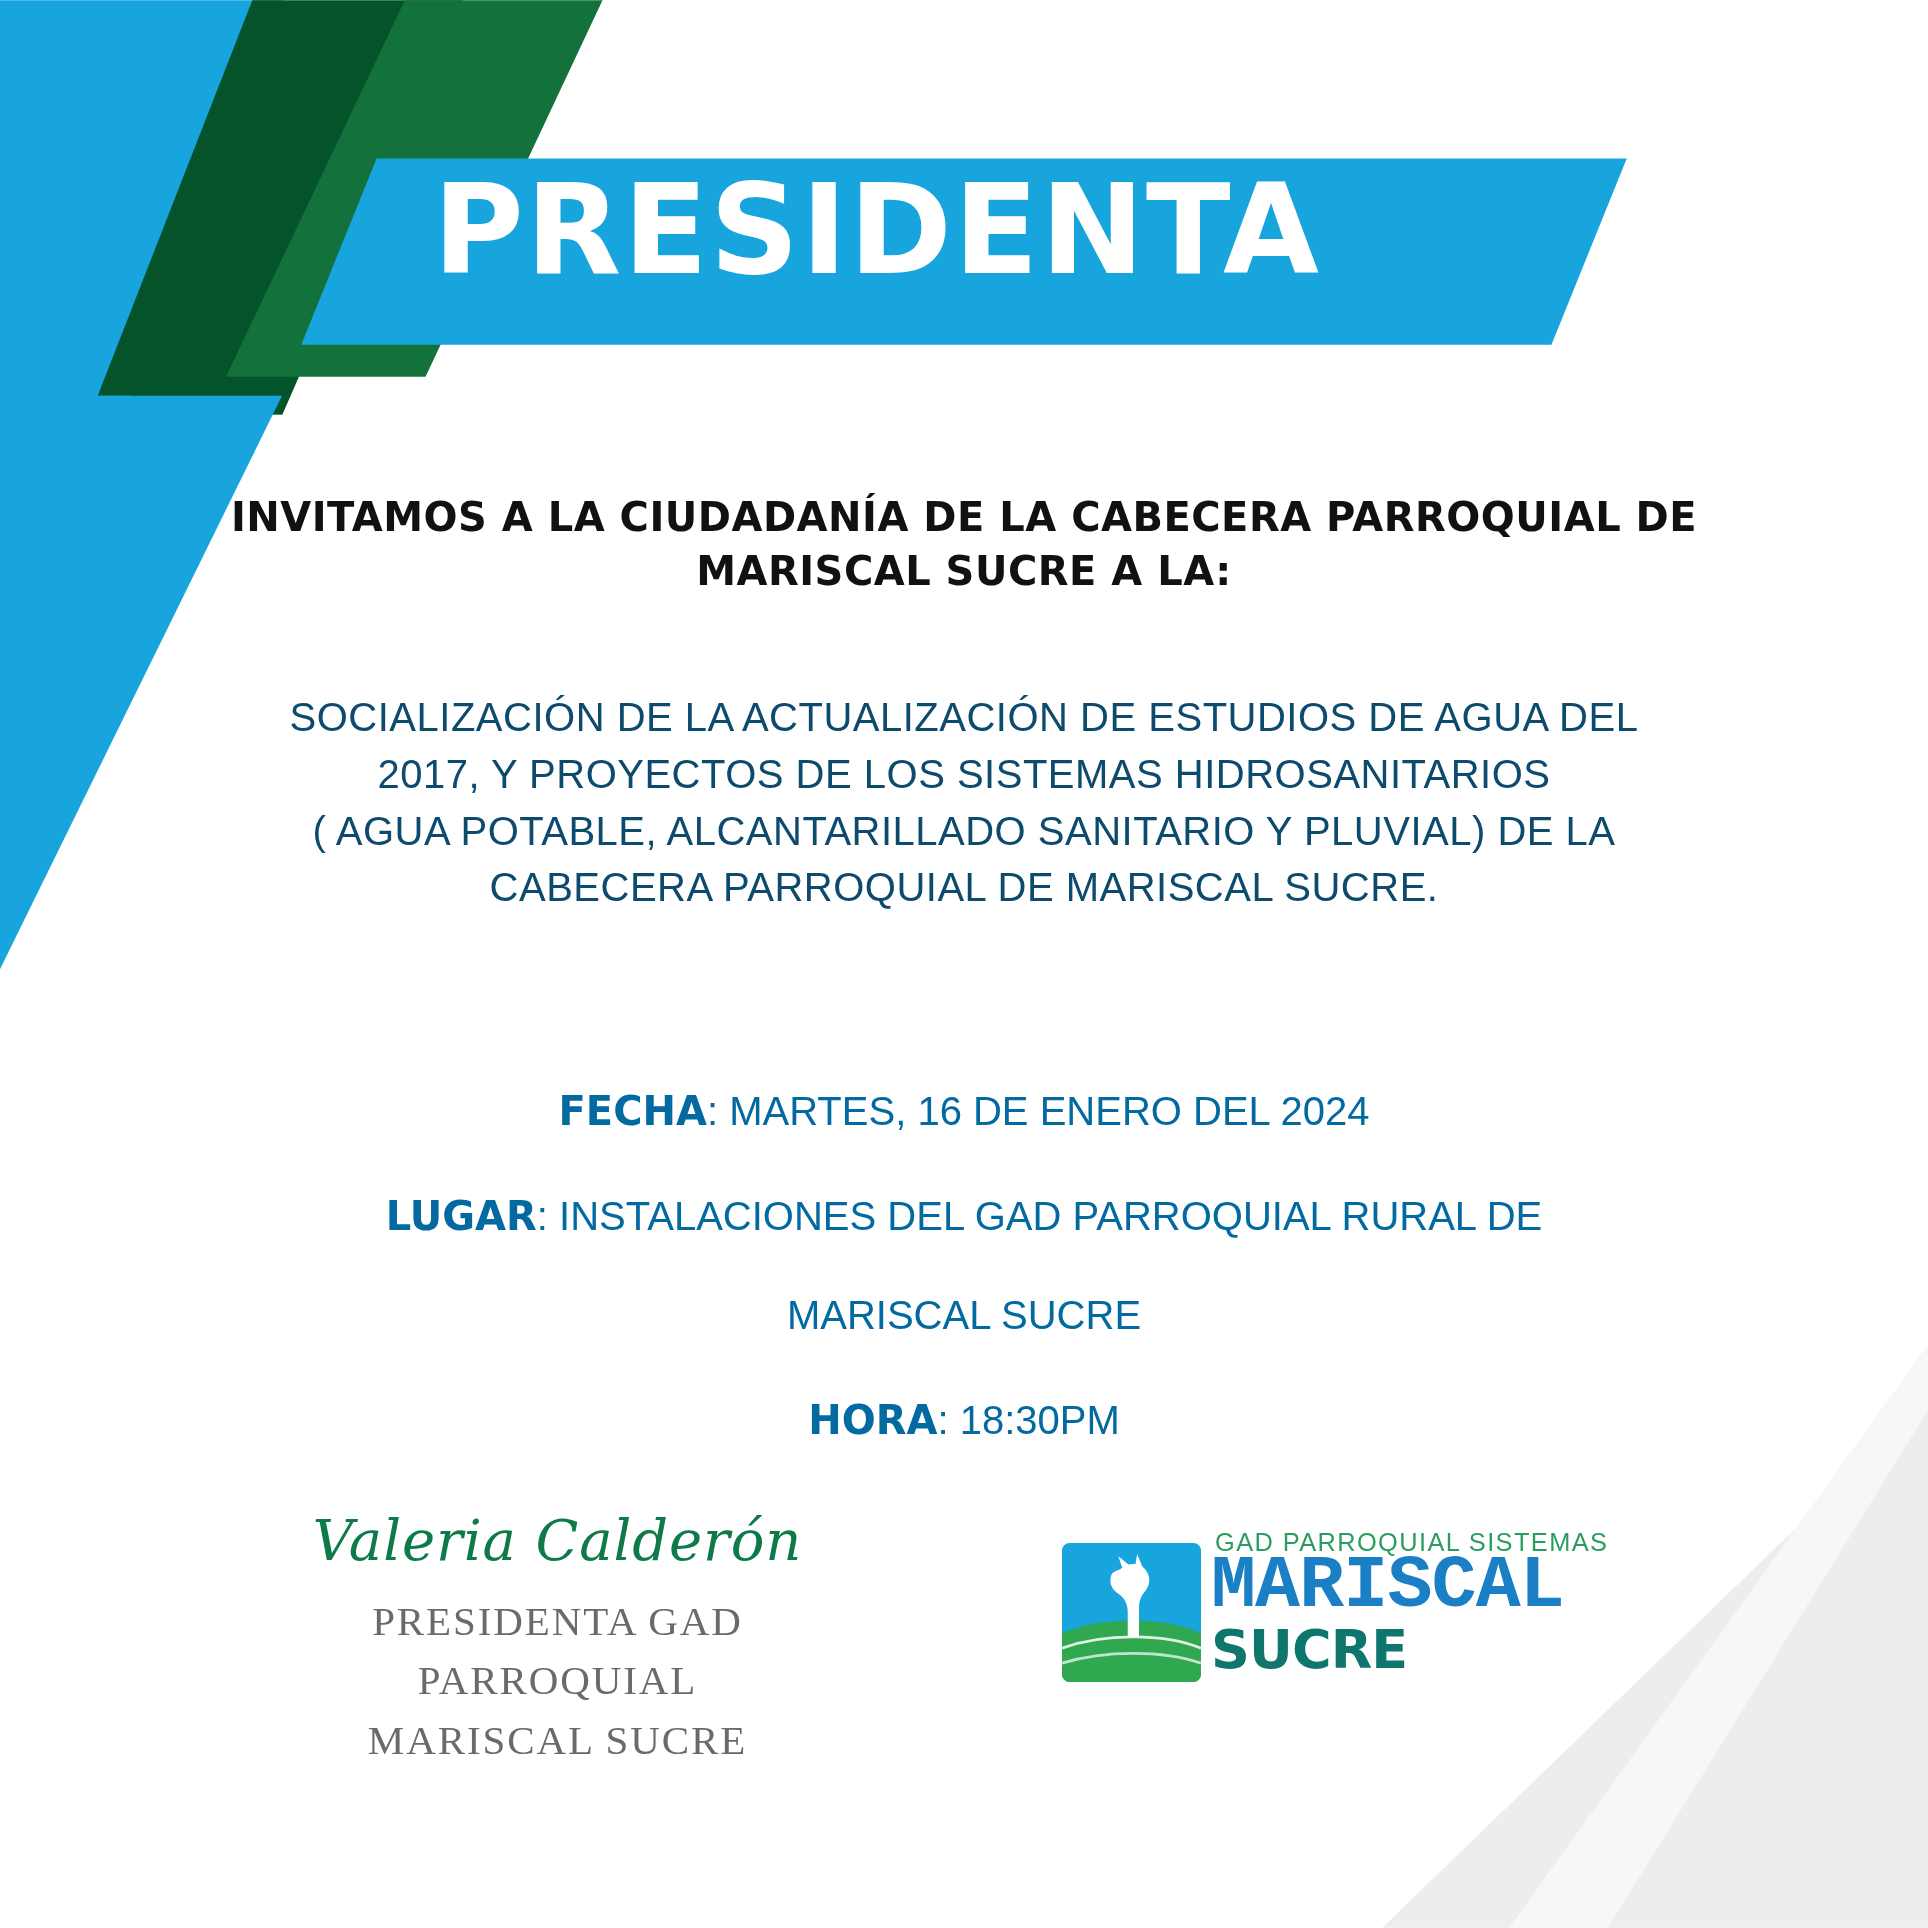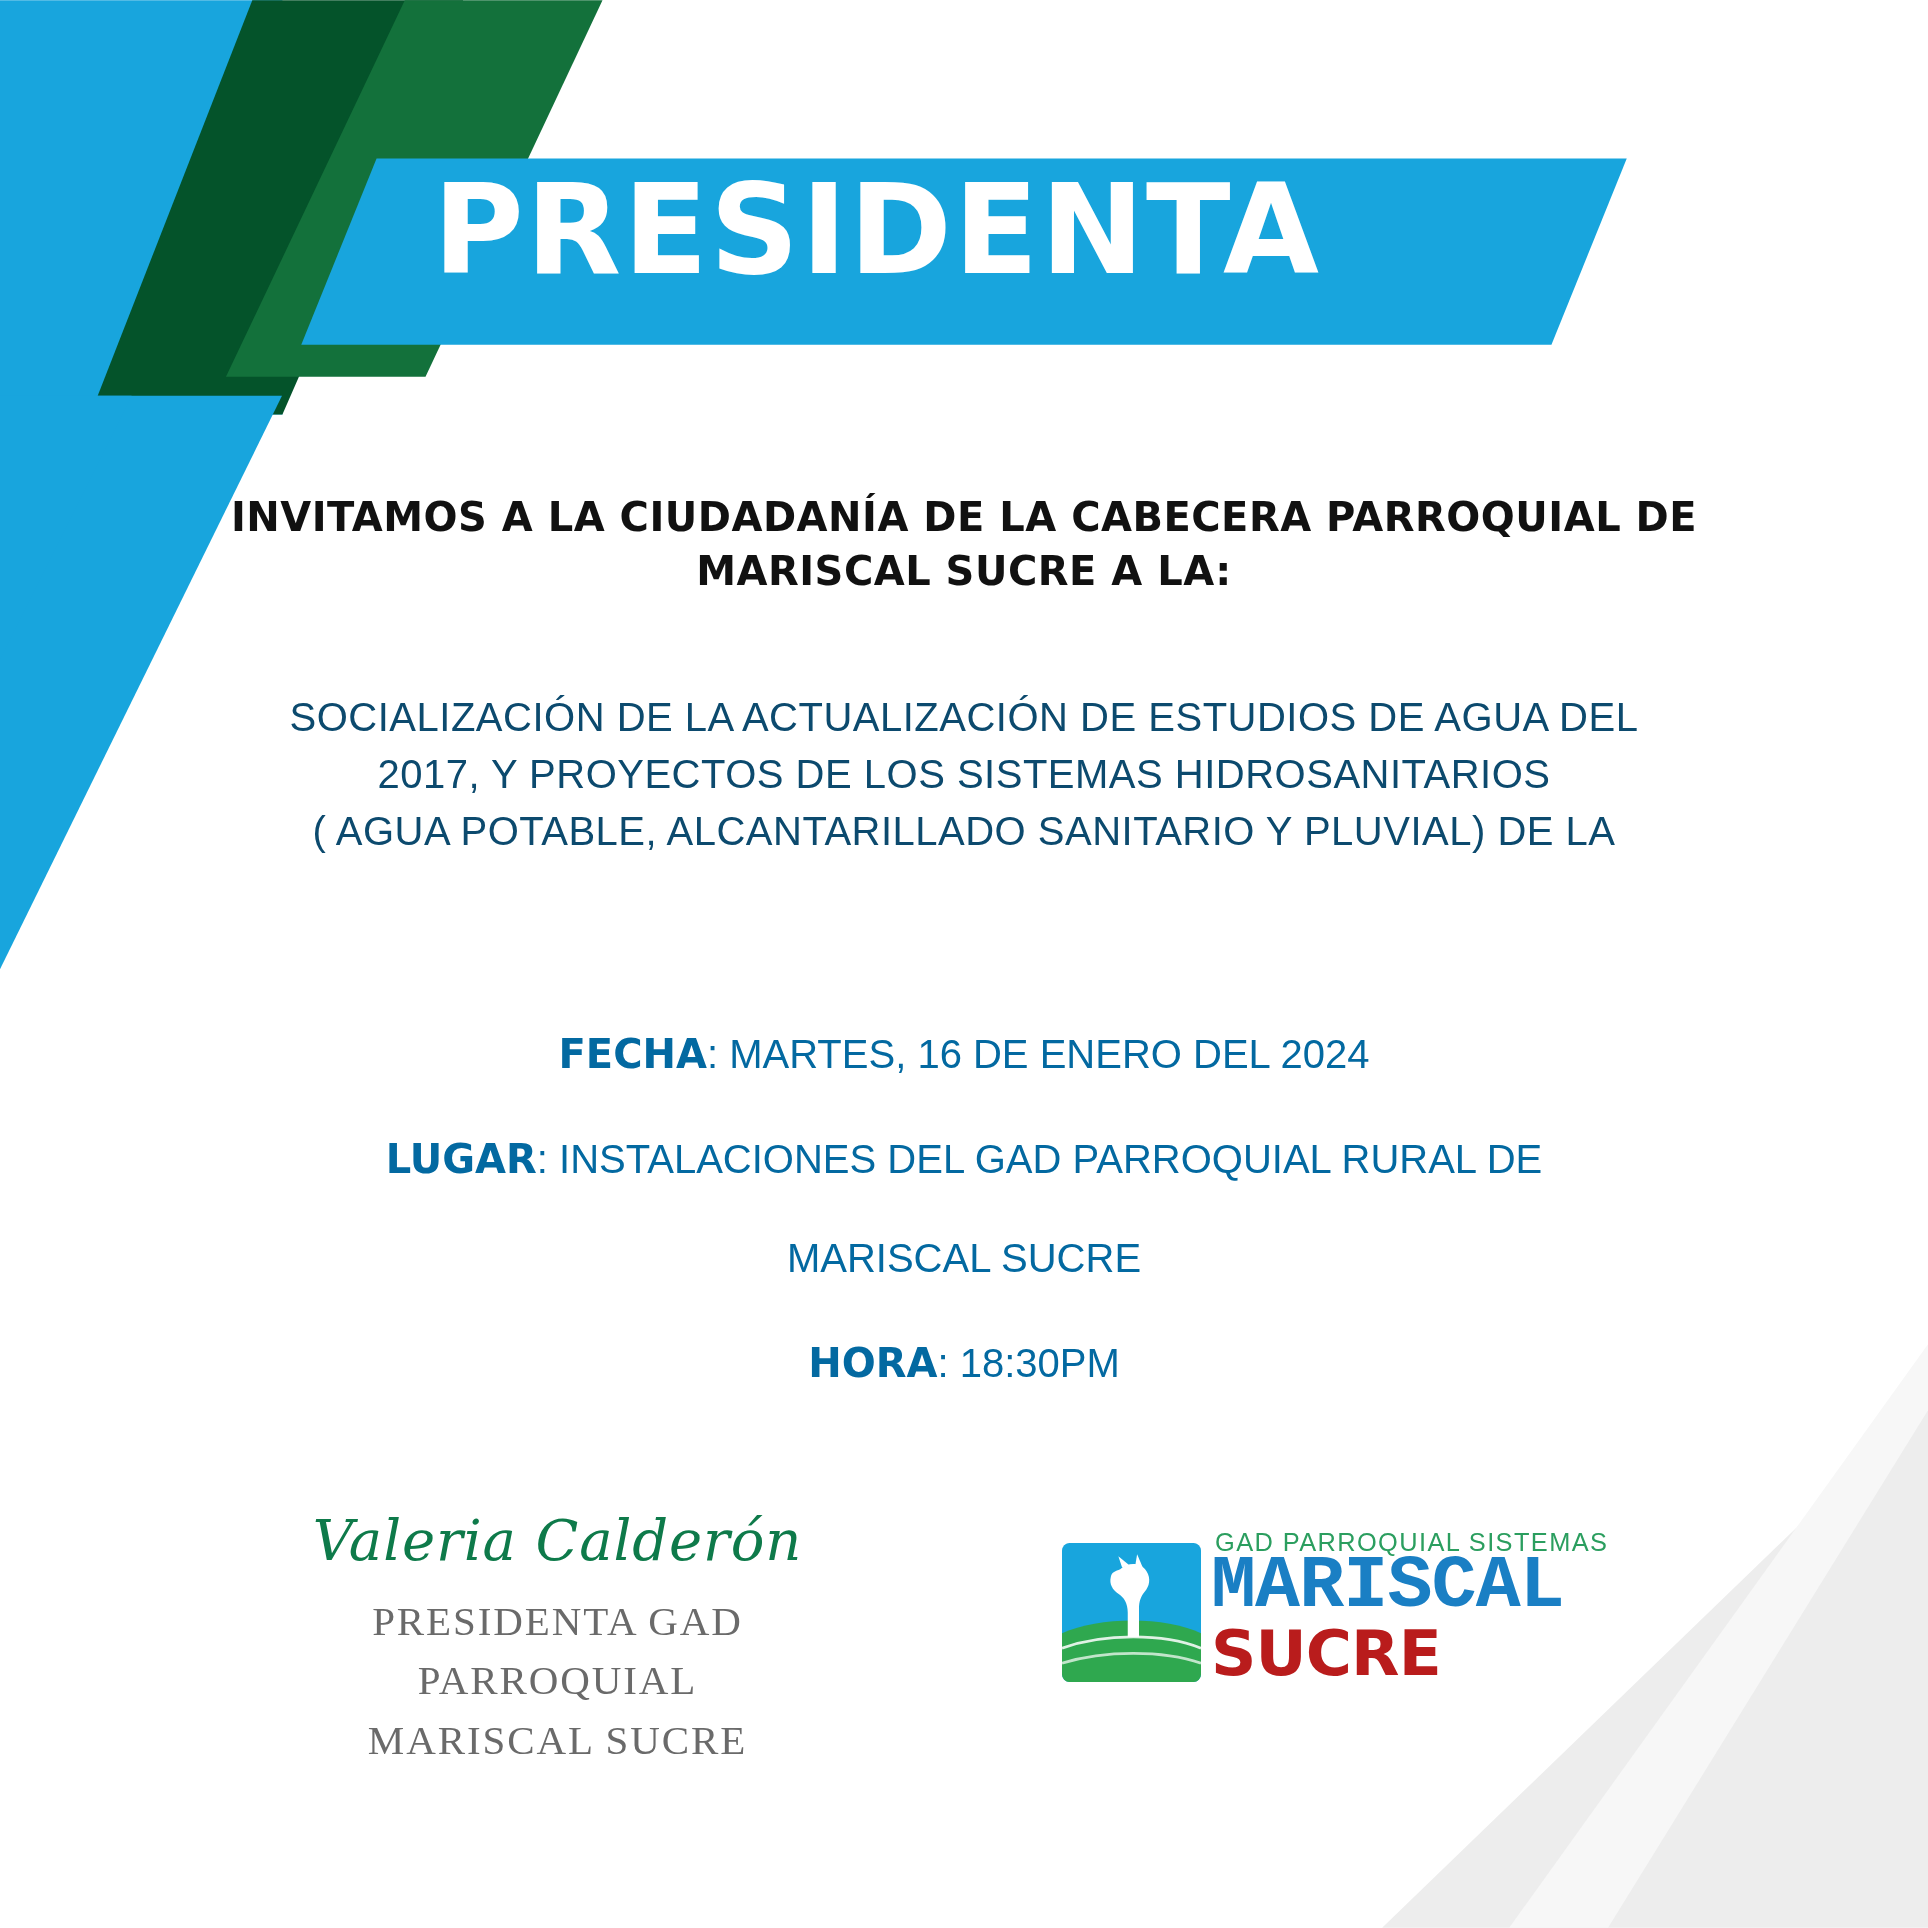--- a/index.html
+++ b/index.html
@@ -180,23 +180,23 @@
     color: #1a7fc4;
     line-height: 0.96;
     white-space: nowrap;
   }
   .logo-text-sub {
     position: absolute;
     left: 149px;
     top: 107px;
     font-family: "DejaVu Sans", "Liberation Sans", sans-serif;
     font-weight: bold;
-    font-size: 63px;
+    font-size: 54px;
     letter-spacing: -0.9px;
-    color: #b91c1c;
+    color: #0f766e;
     line-height: 0.96;
     white-space: nowrap;
   }
 </style>
 </head>
 <body>
 
 <div id="poster">
 
   <div class="banner">
@@ -228,20 +228,21 @@
   </div>
 
   <div class="content">
 
     <div class="headline">INVITAMOS A LA CIUDADANÍA DE LA CABECERA PARROQUIAL DE MARISCAL SUCRE A LA:</div>
 
     <div class="body-text">
       <span class="line">SOCIALIZACIÓN DE LA ACTUALIZACIÓN DE ESTUDIOS DE AGUA DEL</span>
       <span class="line">2017, Y PROYECTOS DE LOS SISTEMAS HIDROSANITARIOS</span>
       <span class="line">( AGUA POTABLE, ALCANTARILLADO SANITARIO Y PLUVIAL) DE LA</span>
+      <span class="line">CABECERA PARROQUIAL DE MARISCAL SUCRE.</span>
     </div>
 
     <div class="details">
       <div class="row">
         <b>FECHA</b><span>: MARTES, 16 DE ENERO DEL 2024</span>
       </div>
       <div class="row tight">
         <b>LUGAR</b><span>: INSTALACIONES DEL GAD PARROQUIAL RURAL DE</span>
       </div>
       <div class="row">

